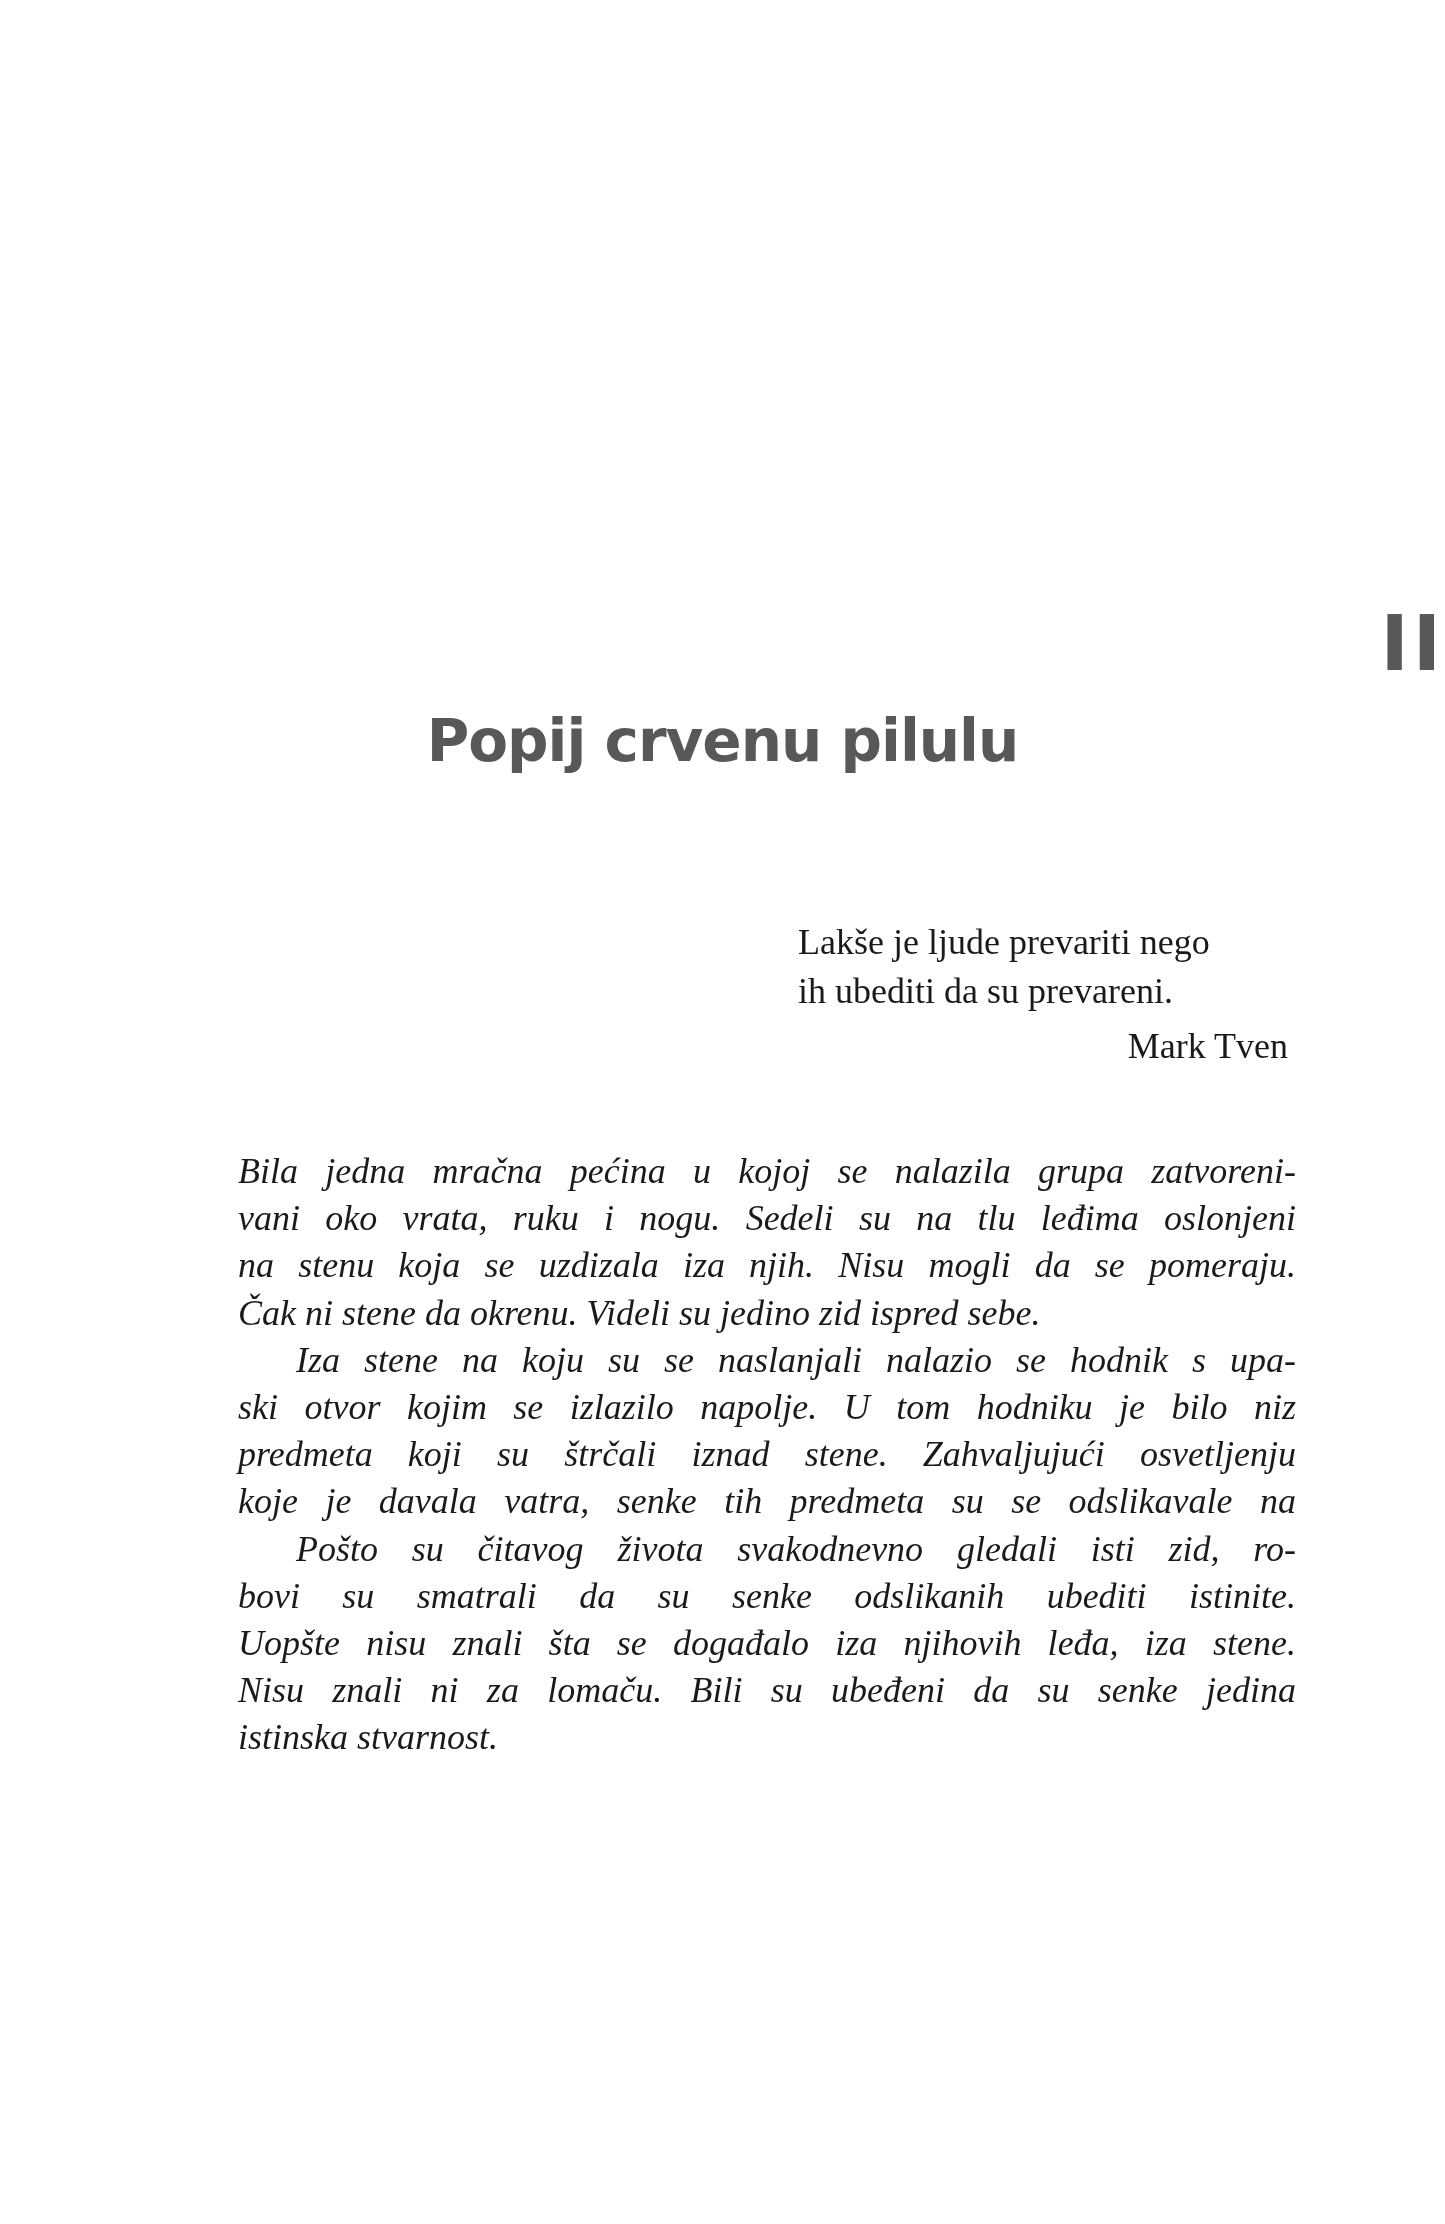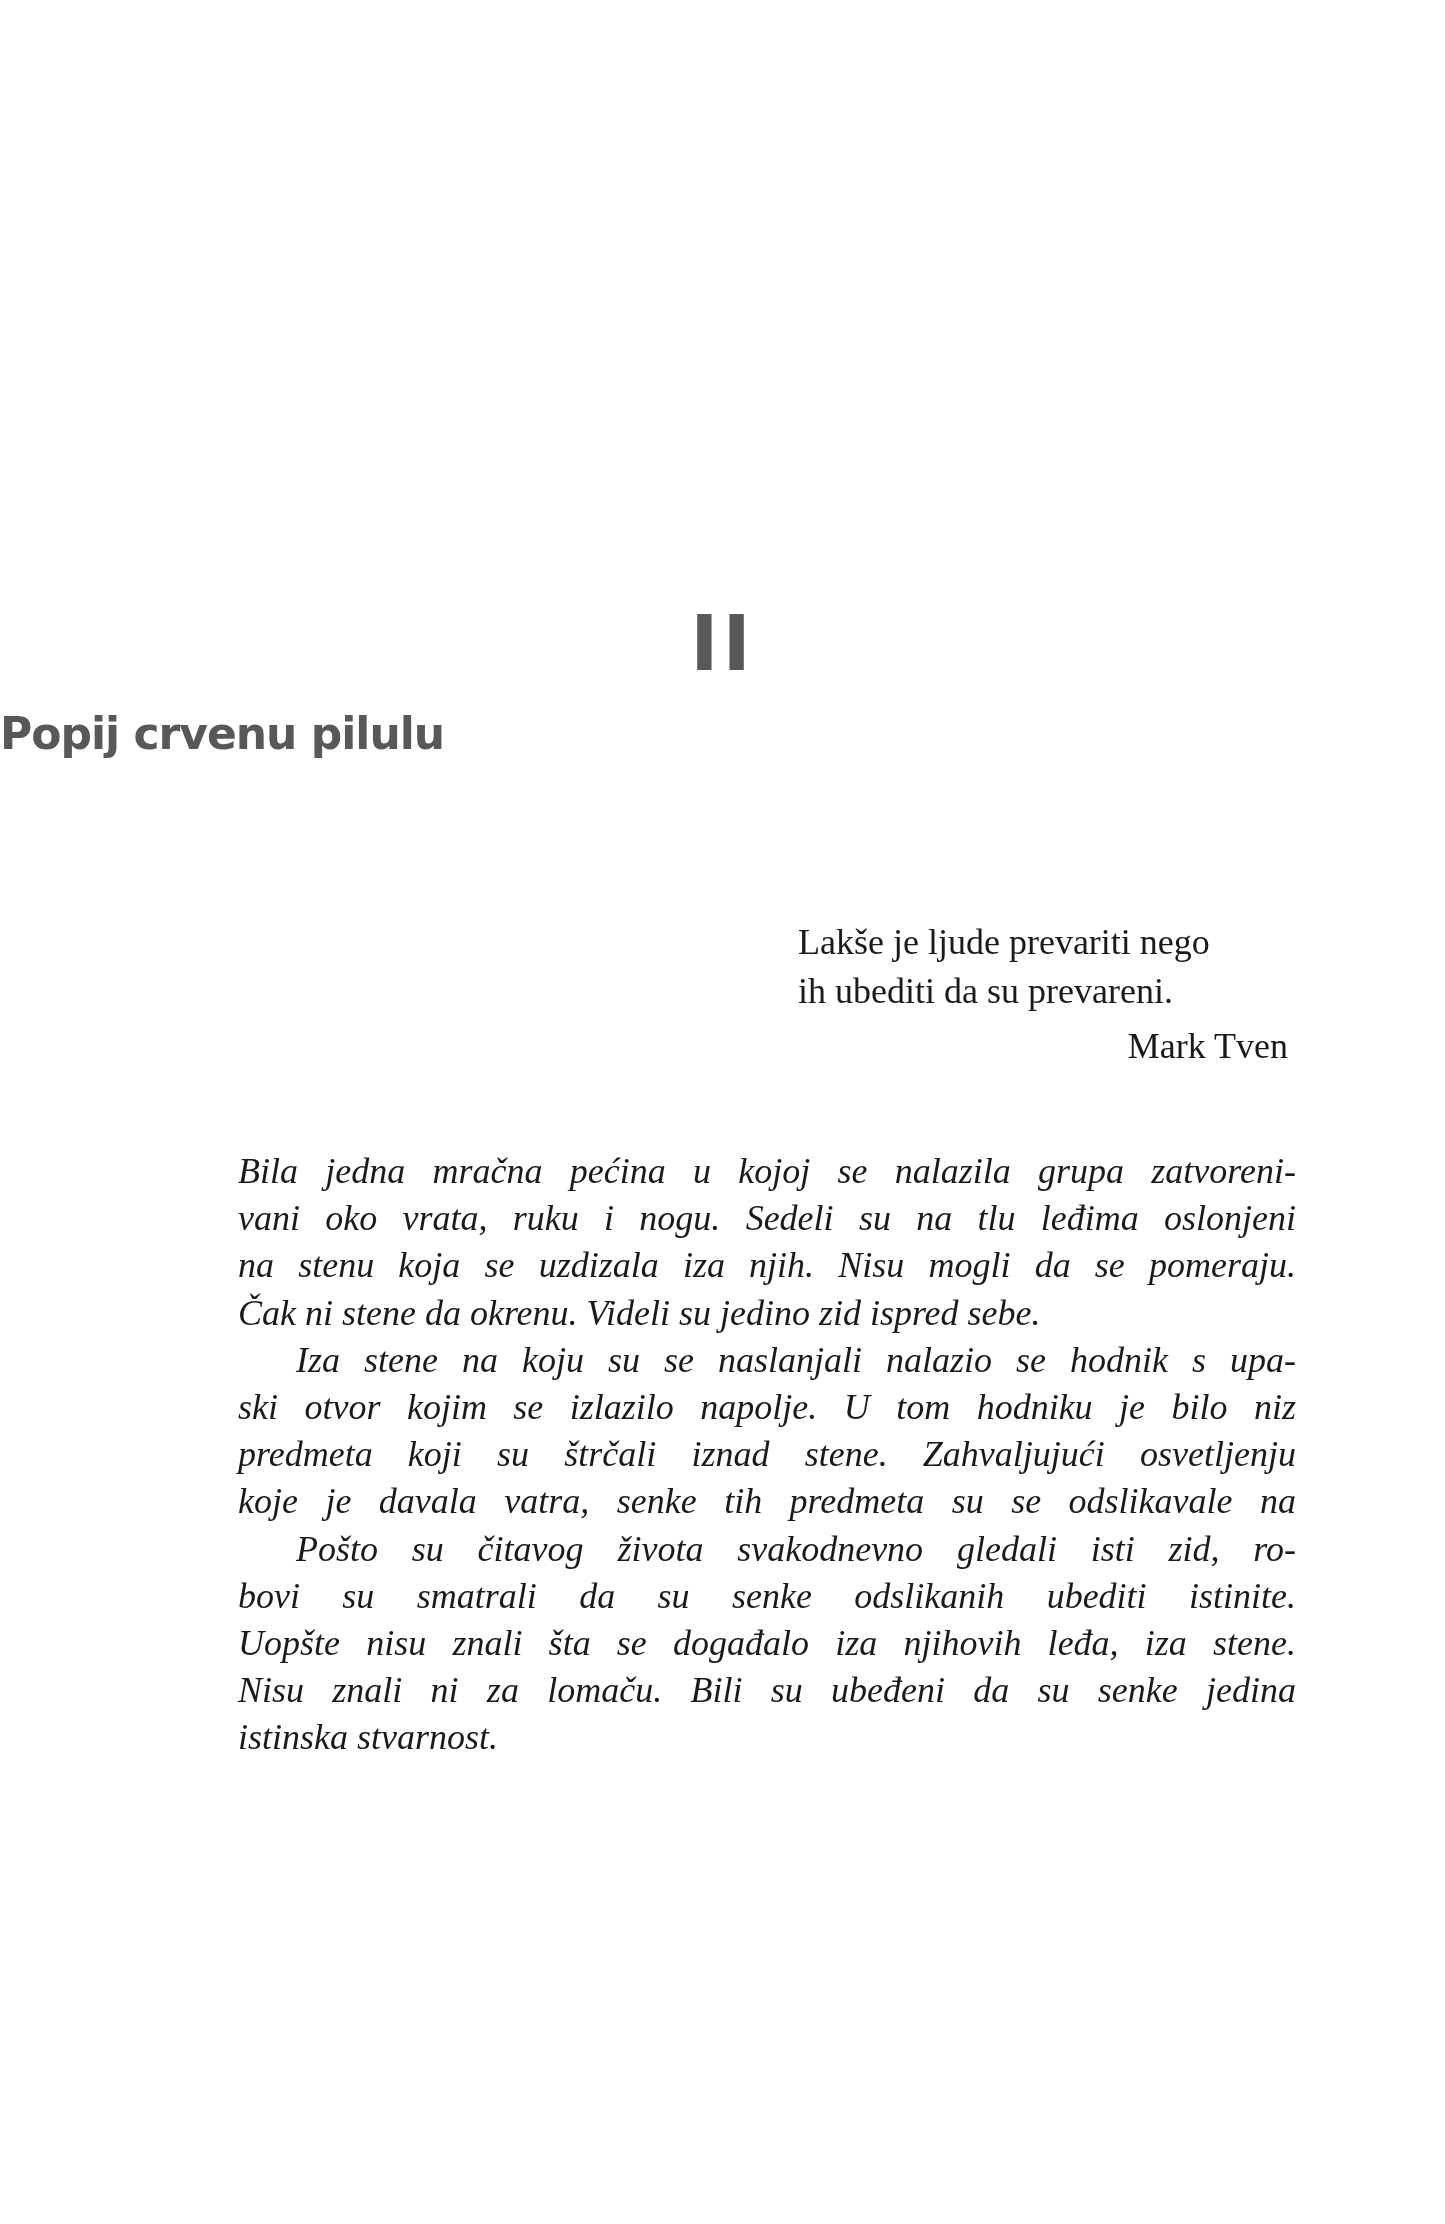--- a/index.html
+++ b/index.html
@@ -1,25 +1,25 @@
 <!DOCTYPE html>
 <html><head>
   <meta charset="utf-8">
   <style>
     html, body { margin:0; padding:0; background:#ffffff; }
     body { width:1445px; height:2224px; position:relative; overflow:hidden; }
     .page { position:absolute; left:0; top:0; width:1445px; height:2224px; background:#fff; }
     .chapter-num {
-      position:absolute; left:0; width:1445px; top:606px; text-align:center;
+      position:absolute; left:0; width:1445px; top:606px; text-align:right;
       font-family:"DejaVu Sans", sans-serif; font-weight:bold; font-size:76px;
       color:#58585a; line-height:1; letter-spacing:4px;
     }
     .chapter-title {
-      position:absolute; left:0; width:1445px; top:712px; 
-      font-family:"DejaVu Sans", sans-serif; font-weight:bold; font-size:44px;
+      position:absolute; left:0; width:1445px; top:712px; text-align:center;
+      font-family:"DejaVu Sans", sans-serif; font-weight:bold; font-size:58px;
       color:#58585a; line-height:1; letter-spacing:-1px;
     }
     .epigraph {
       position:absolute; left:798px; top:918px; width:490px;
       font-family:"Liberation Serif", serif; font-size:36px; color:#1a1a1a; line-height:49px;
     }
     .epigraph .line { display:block; white-space:nowrap; }
     .epigraph .author { display:block; text-align:right; margin-top:6px; }
     .body-text {
       position:absolute; left:238px; top:1148px; width:1058px;

